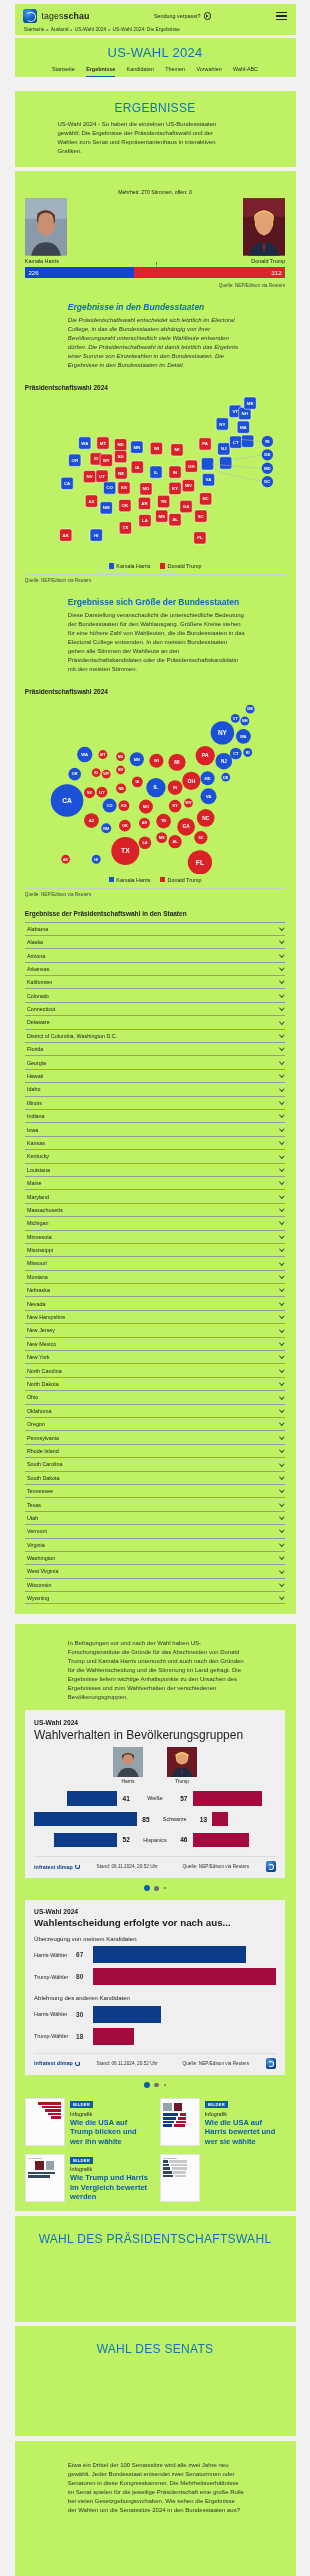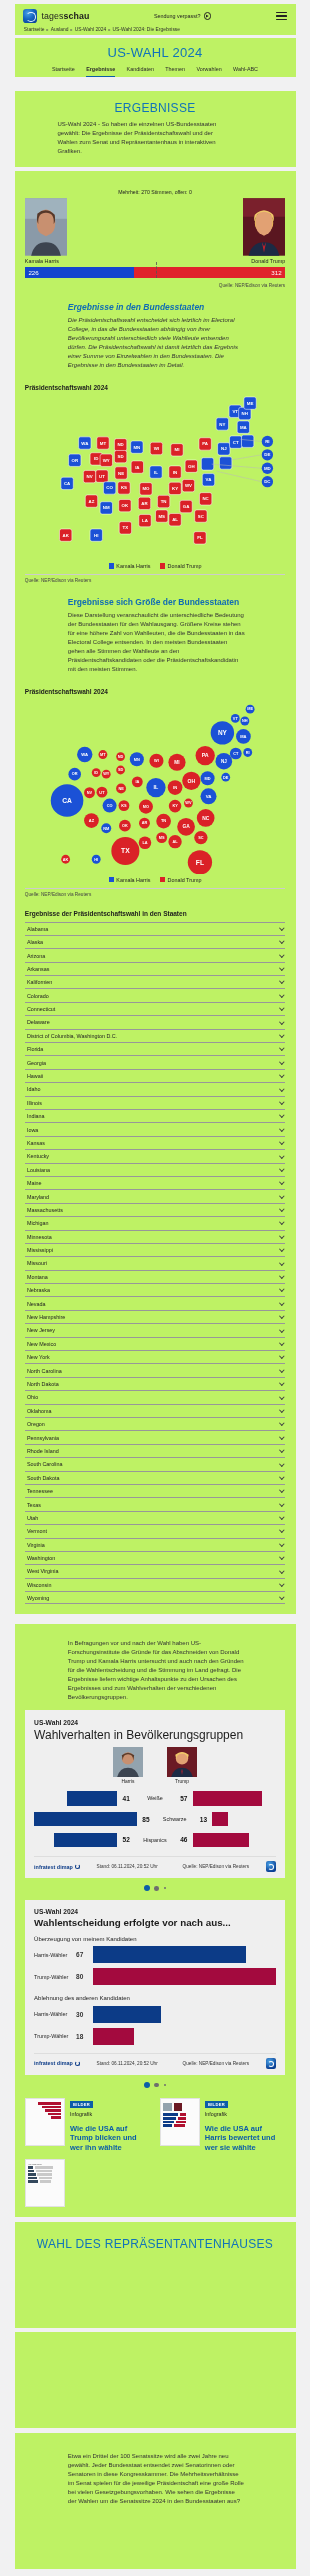--- a/index.html
+++ b/index.html
@@ -113,21 +113,21 @@
   .thumb { width:40px; height:48px; background:#fbfbfb; border:0.5px solid #e2e2e2; flex:0 0 auto;
     padding:2.6px 2.6px; display:flex; flex-direction:column; gap:1px; }
   .thumb .tt { font-size:2.1px; color:#555; }
   .thumb .bar { height:2.6px; }
   .thumb .ph-row { display:flex; gap:2.1px; margin:1px 0; }
   .thumb .mini-ph { width:8.3px; height:8.3px; }
   .tmeta { flex:1; }
   .badge { display:inline-block; background:#0b5da8; color:#fff; font-size:4.1px; font-weight:700;
     padding:1px 3.1px; letter-spacing:0.3px; }
   .kicker { font-size:5.4px; color:#222; margin-top:2.6px; }
-  .t-title { font-size:7.5px; font-weight:600; color:#0b5da8; line-height:1.25; margin-top:7px; }
+  .t-title { font-size:7.5px; font-weight:600; color:#0b5da8; line-height:1.25; margin-top:1px; }
 
   .bigsec { padding:15.5px 10.3px; }
 
   svg text { font-family:"Liberation Sans", sans-serif; }
 </style>
 </head>
 <body>
 
 <div class="col hdr" style="margin-top:4.1px;">
   <div class="hdr-top">
@@ -847,20 +847,32 @@
           <div style="display: flex; gap: 1.6px;">
             <div class="bar" style="background: rgb(12, 59, 135); width: 27%;"></div>
             <div class="bar" style="background: rgb(176, 16, 48); width: 35%;"></div>
           </div>
         </div>
         <div class="tmeta"><span class="badge">BILDER</span><div class="kicker">Infografik</div><div class="t-title">Wie die USA auf Harris bewertet und wer sie wählte</div></div>
       </div>
       <div class="teaser">
         <div class="thumb">
           <div class="tt">US-Wahl 2024</div>
+          <div class="ph-row" style="justify-content: center;">
+            <div class="mini-ph" style="background: rgb(107, 26, 36);"></div>
+            <div class="mini-ph" style="background: rgb(147, 163, 174);"></div>
+          </div>
+          <div class="bar" style="background: rgb(51, 72, 92); width: 80%;"></div>
+          <div class="bar" style="background: rgb(51, 72, 92); width: 65%;"></div>
+        </div>
+        <div class="tmeta"><span class="badge">BILDER</span><div class="kicker">Infografik</div><div class="t-title">Wie Trump und Harris im Vergleich bewertet werden</div></div>
+      </div>
+      <div class="teaser">
+        <div class="thumb">
+          <div class="tt">US-Wahl 2024</div>
           <div style="display: flex; gap: 1.6px;">
             <div class="bar" style="background: rgb(51, 72, 92); width: 14%;"></div>
             <div class="bar" style="background: rgb(201, 201, 201); width: 55%;"></div>
           </div>
           <div style="display: flex; gap: 1.6px;">
             <div class="bar" style="background: rgb(51, 72, 92); width: 18%;"></div>
             <div class="bar" style="background: rgb(201, 201, 201); width: 50%;"></div>
           </div>
           <div style="display: flex; gap: 1.6px;">
             <div class="bar" style="background: rgb(51, 72, 92); width: 22%;"></div>
@@ -875,27 +887,28 @@
             <div class="bar" style="background: rgb(201, 201, 201); width: 35%;"></div>
           </div>
         </div>
       </div>
     </div>
 </div>
 
 <div class="gap10"></div>
 
 <div class="col bigsec">
-  <div class="sec-title">WAHL DES REPRÄSENTANTENHAUSES</div>
+  <div class="sec-title">WAHL DES PRÄSIDENTSCHAFTSWAHL</div>
   <div style="height:61px;"></div>
 </div>
 
 <div class="gap8"></div>
 
 <div class="col bigsec">
+  <div class="sec-title">WAHL DES SENATS</div>
   <div style="height:65px;"></div>
 </div>
 
 <div class="gap10"></div>
 
 <div class="col" style="padding:14.5px 10.3px;">
   <div class="indent">
     <div class="para">Etwa ein Drittel der 100 Senatssitze wird alle zwei Jahre neu gewählt. Jeder Bundesstaat entsendet zwei Senatorinnen oder Senatoren in diese Kongresskammer. Die Mehrheitsverhältnisse im Senat spielen für die jeweilige Präsidentschaft eine große Rolle bei vielen Gesetzgebungsvorhaben. Wie sehen die Ergebnisse der Wahlen um die Senatssitze 2024 in den Bundesstaaten aus?</div>
   </div>
   <div style="height:48px;"></div>

